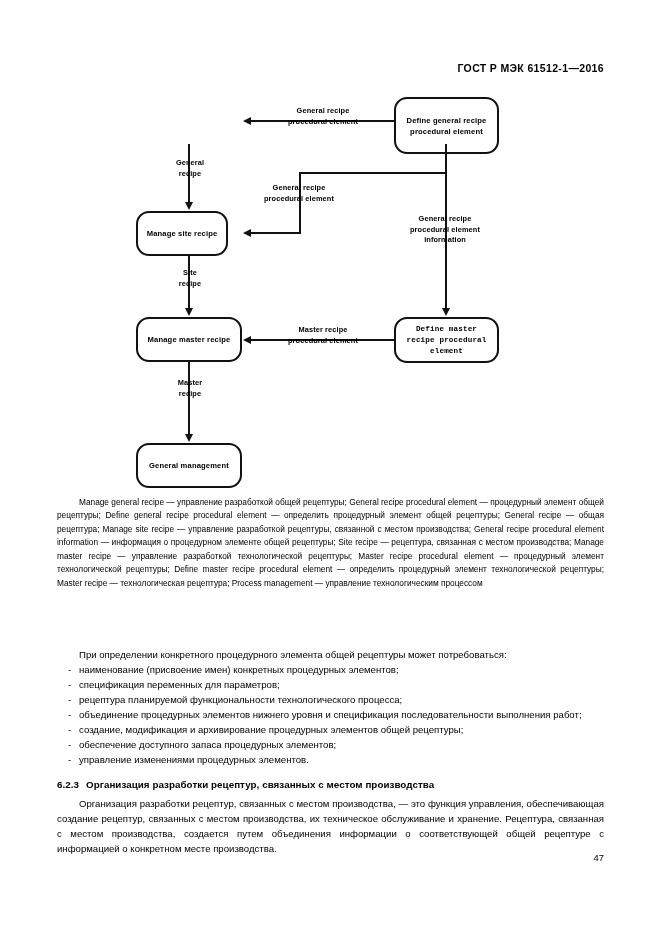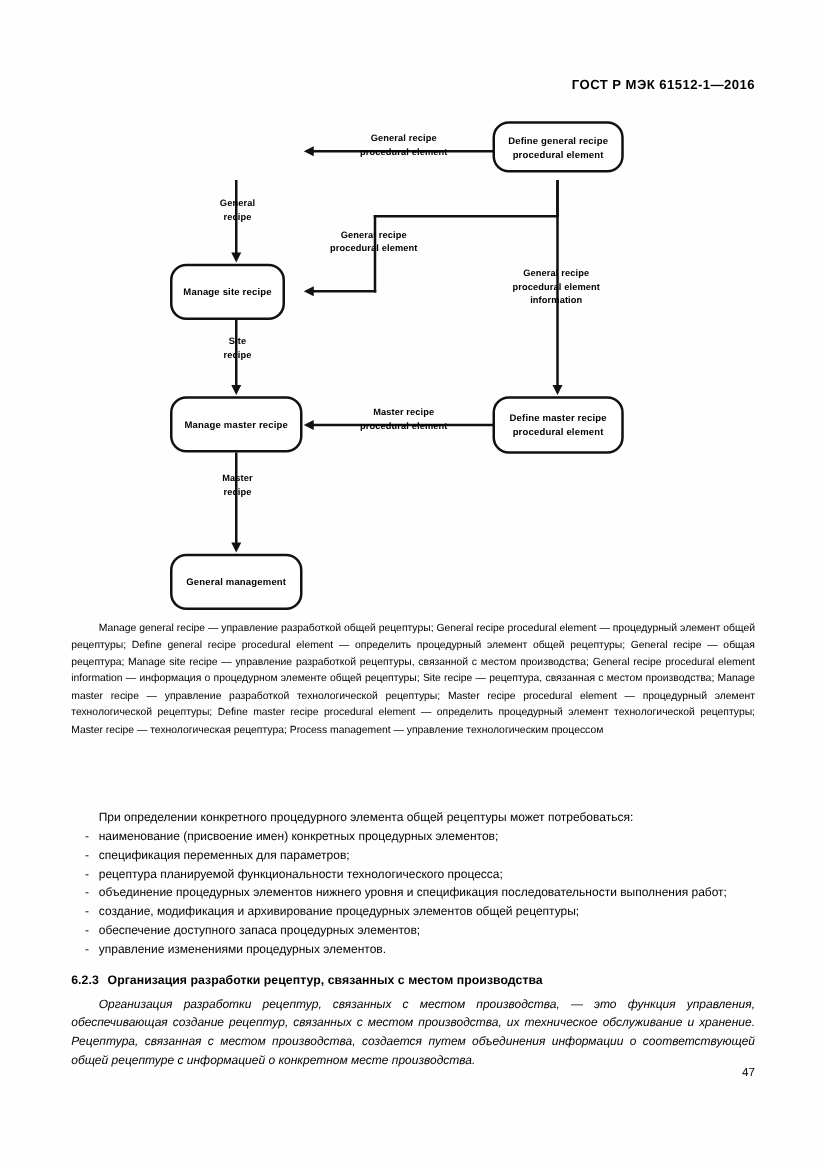--- a/index.html
+++ b/index.html
@@ -164,31 +164,31 @@
 </head>
 <body>
 
 <div class="page">
 
   <div class="doc-header">ГОСТ Р МЭК  61512-1—2016</div>
 
   <div class="figure">
 
 
-    <div class="node" style="left:337px; top:7px; width:105px; height:41px;">Define general
+    <div class="node" style="left:337px; top:7px; width:105px; height:57px;">Define general
 recipe procedural
 element</div>
 
     <div class="node" style="left:79px; top:121px; width:92px; height:45px;">Manage
 site recipe</div>
 
     <div class="node" style="left:79px; top:227px; width:106px; height:45px;">Manage
 master recipe</div>
 
-    <div class="node" style="left:337px; top:227px; width:105px; height:46px;">Define master
+    <div class="node" style="left:337px; top:227px; width:105px; height:46px;font-family:Liberation Mono, monospace;">Define master
 recipe procedural
 element</div>
 
     <div class="node" style="left:79px; top:353px; width:106px; height:45px;">General
 management</div>
 
     <div class="line-h" style="left:193px; top:30px; width:145px;"></div>
     <div class="arrow-left" style="left:186px; top:26.5px;"></div>
     <div class="edge-label" style="left:205px; top:16px; width:122px;">General recipe
 procedural element</div>
@@ -267,19 +267,19 @@
         <span class="dash">-</span>
         <span>управление изменениями процедурных элементов.</span>
       </li>
     </ul>
   </div>
 
   <div class="section-heading" style="top:779px;">
     <span class="num">6.2.3</span><span>Организация разработки рецептур, связанных с местом производства</span>
   </div>
 
-  <div class="body-block" style="top:797px;font-style:italic;">
+  <div class="body-block" style="top:797px;">
     <p class="indent">Организация разработки рецептур, связанных с местом производства, — это функция управления, обеспечивающая создание рецептур, связанных с местом производства, их техническое обслуживание и хранение. Рецептура, связанная с местом производства, создается путем объединения информации о соответствующей общей рецептуре с информацией о конкретном месте производства.</p>
   </div>
 
   <div class="page-number">47</div>
 
 </div>
 
 </body></html>

